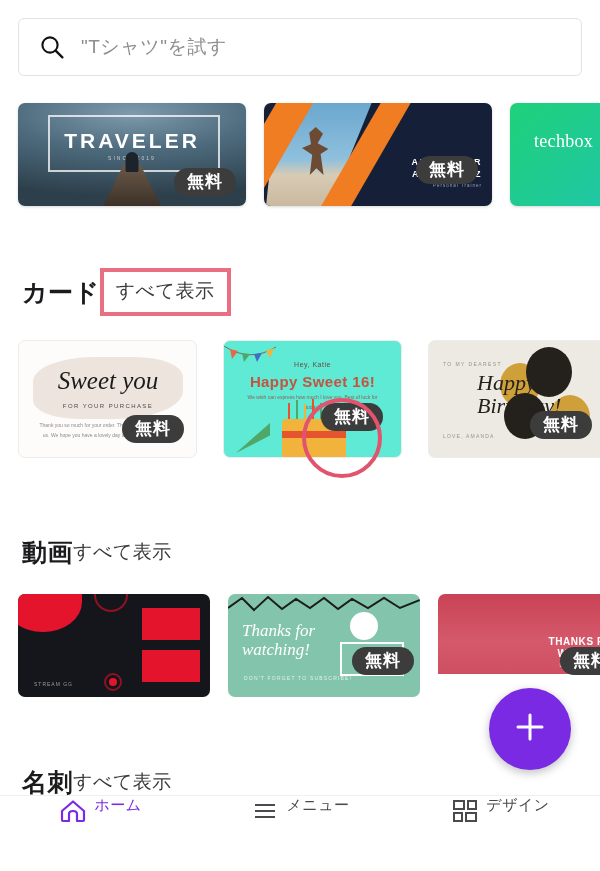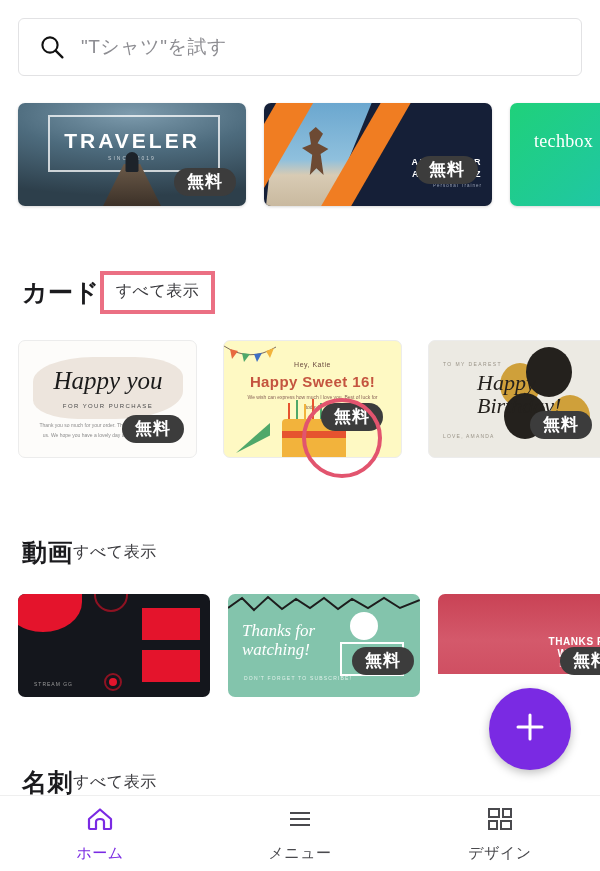--- a/index.html
+++ b/index.html
@@ -86,21 +86,21 @@
     justify-content: flex-start;
     padding: 0 24px 0 22px;
   }
   .sect-title {
     font-size: 25px;
     font-weight: 700;
     color: #1b1b1e;
     letter-spacing: .5px;
   }
   .sect-more {
-    font-size: 16px;
+    font-size: 19px;
     color: #3a3a3e;
     letter-spacing: .5px;
     white-space: nowrap;
   }
   .sect-more.boxed {
     border: 4px solid #eb6f83;
     padding: 6px 12px 8px;
     background: #fff;
   }
 
@@ -196,21 +196,21 @@
   }
   .cd-thanks .fy {
     position: absolute; left: 14px; top: 62px; width: 150px; text-align: center;
     color: #4a4a4a; font-size: 6px; letter-spacing: 1.4px;
   }
   .cd-thanks .body {
     position: absolute; left: 18px; top: 80px; width: 145px;
     color: #8c8c8c; font-size: 5px; line-height: 1.9; text-align: center;
   }
 
-  .cd-sweet { background: #fef9c3; }
+  .cd-sweet { background: #5eead4; }
   .cd-sweet .hey {
     position: absolute; left: 0; right: 0; top: 20px; text-align: center;
     color: #6a4a3f; font-size: 7px; letter-spacing: .5px;
   }
   .cd-sweet .hs {
     position: absolute; left: 0; right: 0; top: 32px; text-align: center;
     color: #c4543f; font-size: 15px; font-weight: 700; letter-spacing: .4px;
   }
   .cd-sweet .sub {
     position: absolute; left: 20px; right: 20px; top: 52px; text-align: center;
@@ -360,22 +360,21 @@
     bottom: 0;
     width: 600px;
     height: 76px;
     background: #ffffff;
     border-top: 1px solid #efefef;
     display: flex;
   }
   .nav-item {
     flex: 1 1 0;
     display: flex;
-    flex-direction: column;
-    align-items: center;
+    flex-direction: row;
     justify-content: center;
     gap: 6px;
   }
   .nav-label { font-size: 15px; color: #4a4a4e; letter-spacing: .5px; }
   .nav-item.active .nav-label { color: #7a2ae3; }
 </style>
 </head>
 <body>
 
 <div id="app">
@@ -424,21 +423,21 @@
 
   <div class="sect-head" style="top:272px;">
     <span class="sect-title">カード</span>
     <span class="sect-more boxed">すべて表示</span>
   </div>
 
   <div class="row" style="top:340px;gap:26px;">
 
     <div class="card cd cd-thanks">
       <div class="smear"></div>
-      <div class="ty">Happy you</div>
+      <div class="ty">Sweet you</div>
       <div class="fy">FOR YOUR PURCHASE</div>
       <div class="body">Thank you so much for your order. Thank you for shopping with us. We hope you have a lovely day and see you again soon.</div>
       <span class="badge-free" style="right:12px;bottom:14px;">無料</span>
     </div>
 
     <div class="card cd cd-sweet">
       <svg class="bunting" viewBox="0 0 104 34">
         <path d="M0 5 Q26 22 52 6" fill="none" stroke="#7a6a5e" stroke-width="1"></path>
         <polygon points="6,8 14,10 8,18" fill="#e8693f"></polygon>
         <polygon points="18,12 26,13 20,21" fill="#4fa86a"></polygon>

